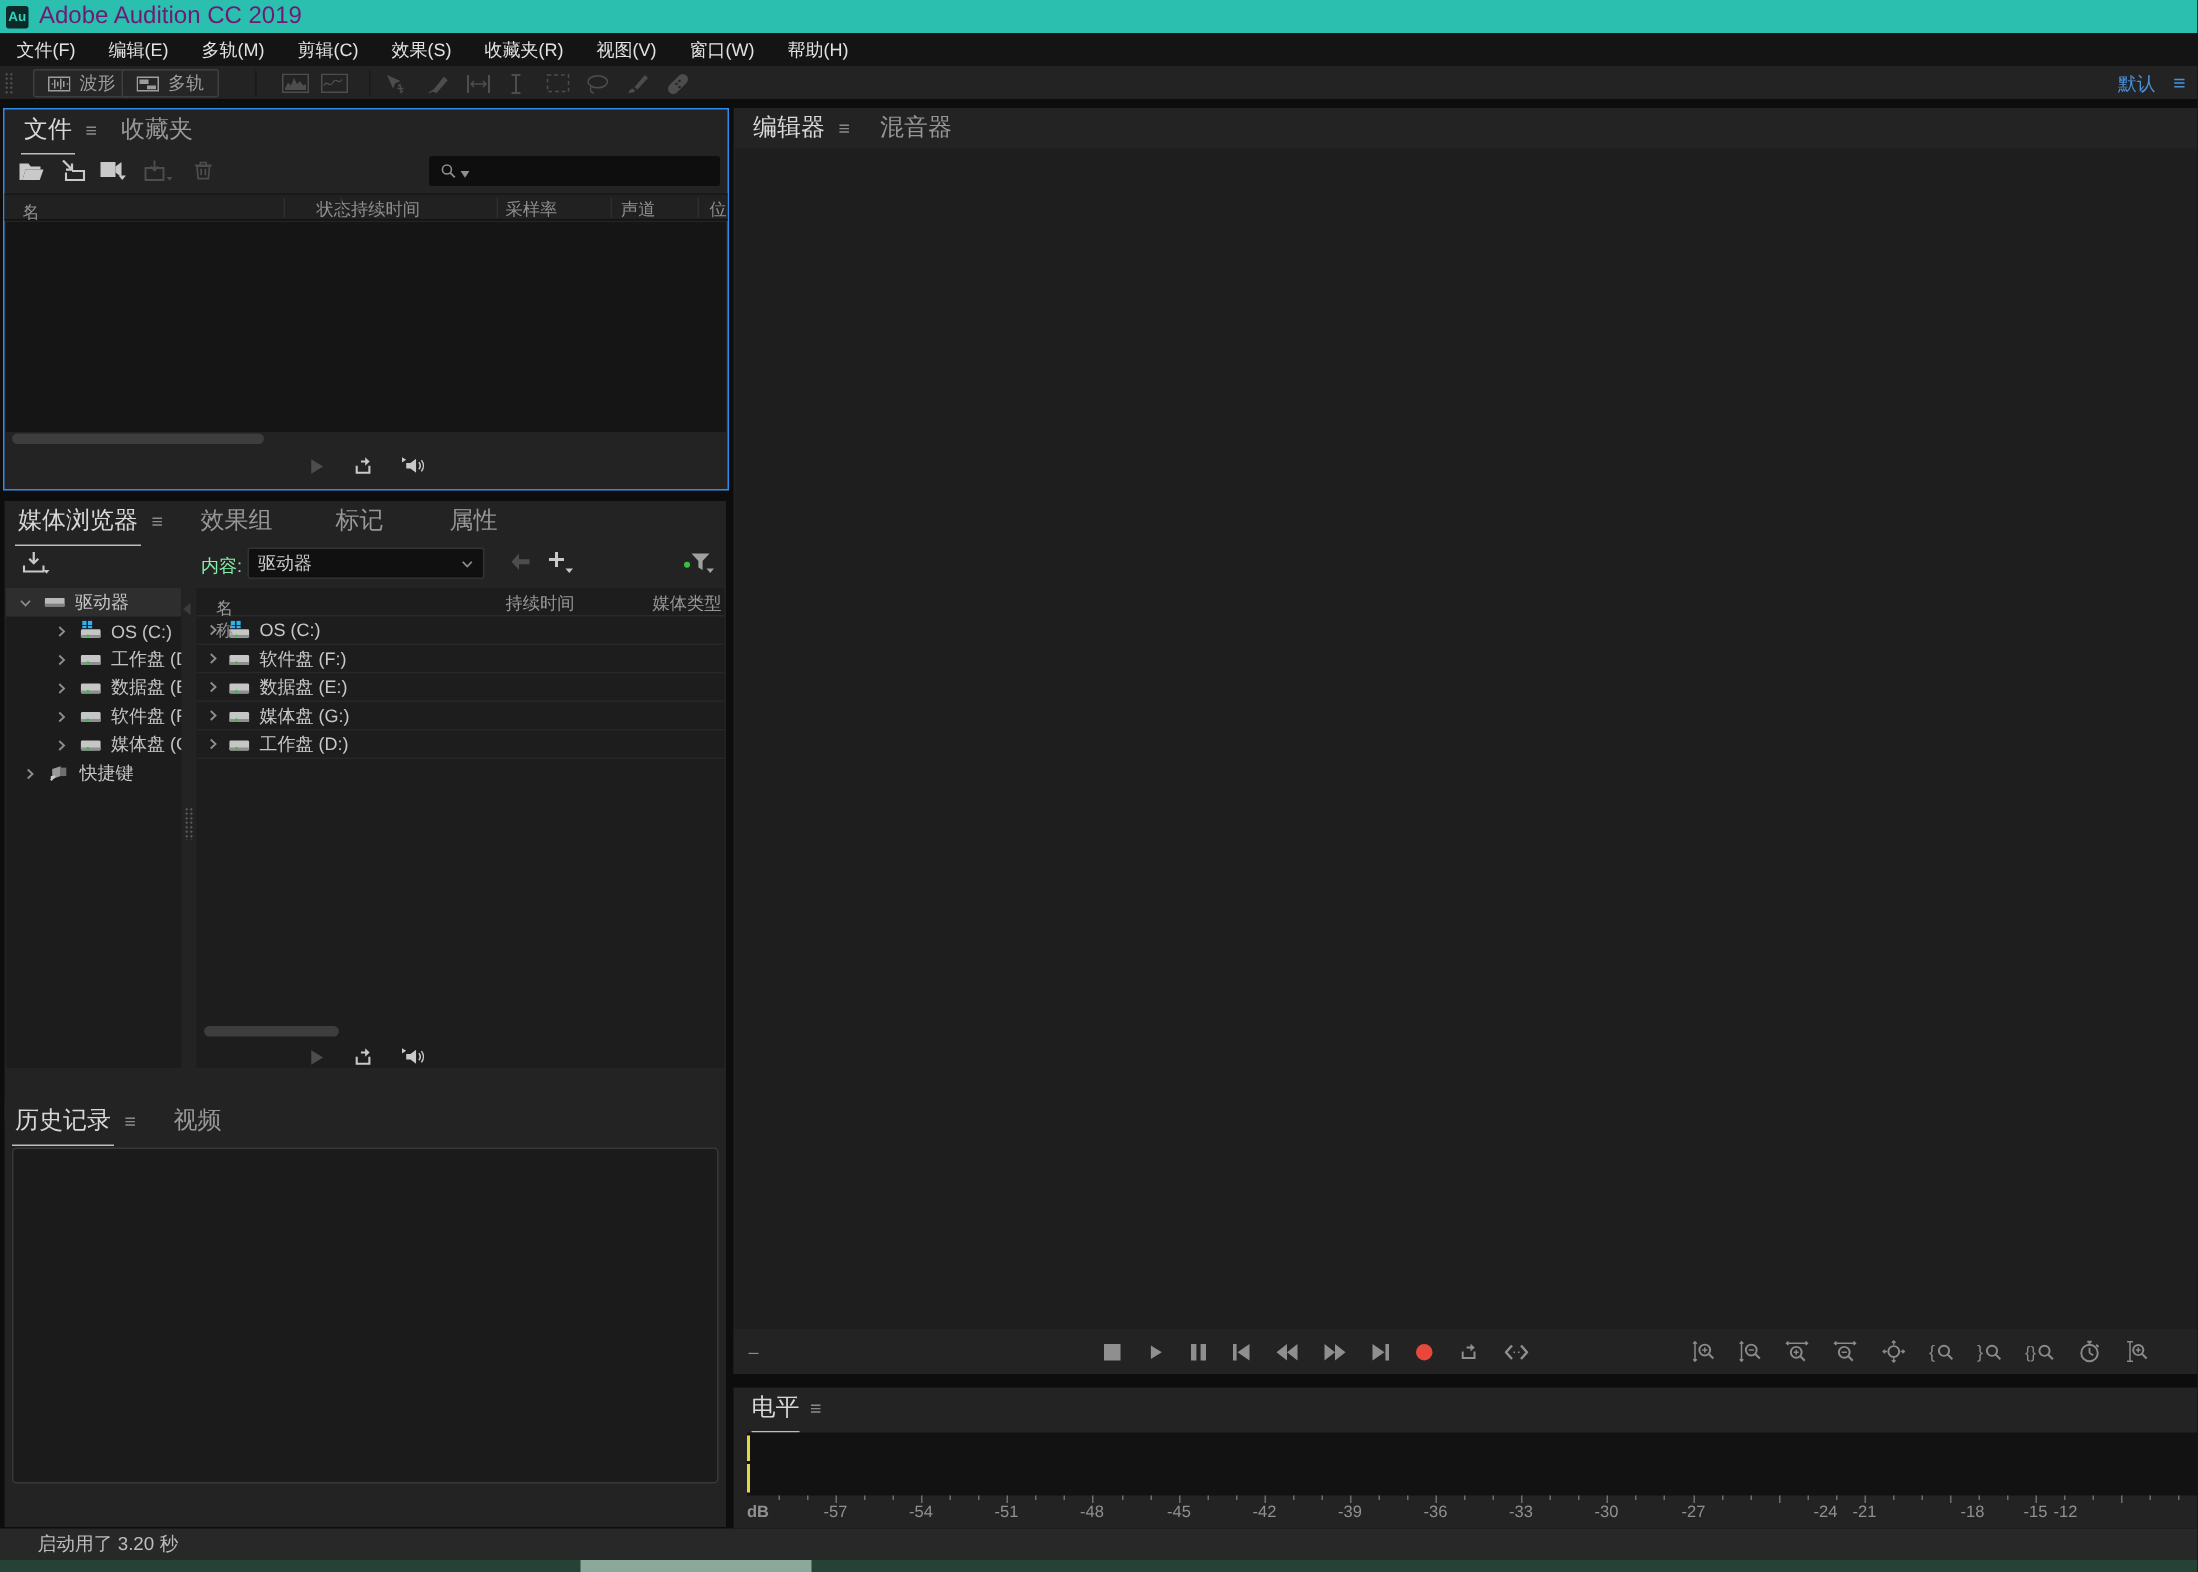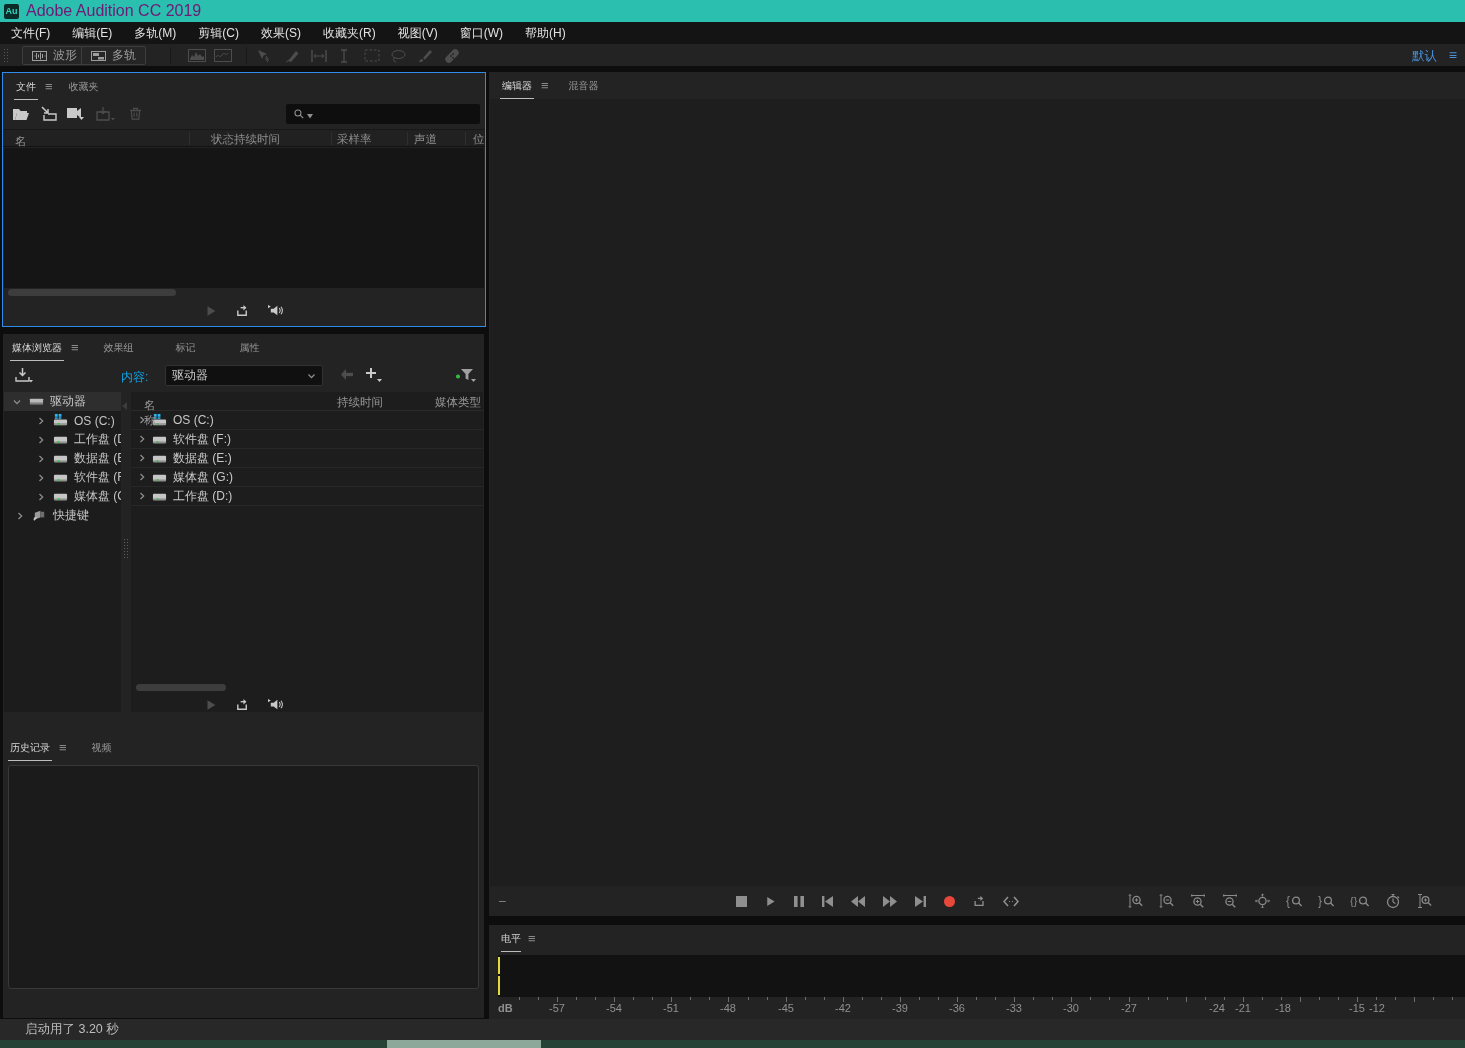--- a/index.html
+++ b/index.html
@@ -29,21 +29,21 @@
   
   .toolbar{position:absolute;top:44px;left:0;right:0;height:24px;background:#232323;border-bottom:2px solid #0d0d0d}
   .grip{position:absolute;left:3px;top:4px;width:6px;height:15px;background-image:radial-gradient(#565656 34%,transparent 35%);background-size:3px 3px}
   .mode-btn{position:absolute;top:2px;height:19px;display:flex;align-items:center;gap:6px;padding:0 9px;border:1px solid #3e3e3e;border-radius:2px;background:#262626;color:#9d9d9d;font-size:12px}
   .tb-sep{position:absolute;top:3px;width:1px;height:17px;background:#191919}
   .ws{position:absolute;right:28px;top:4px;color:var(--accent-blue);font-size:12.5px}
   .ws-menu{position:absolute;right:8px;top:3px;color:var(--accent-blue);font-size:14px}
   
   .panel{position:absolute;background:#232323}
   .tabs{display:flex;align-items:center;height:27px}
-  .tab{font-size:10px;color:#979797;display:flex;align-items:center;height:100%;position:relative;cursor:default}
+  .tab{font-size:16px;color:#979797;display:flex;align-items:center;height:100%;position:relative;cursor:default}
   .tab .lbl{position:relative;padding:0 2px}
   .tab.active{color:#d8d8d8}
   .tab.active .lbl::after{content:"";position:absolute;left:0;right:0;bottom:-6px;height:1px;background:#bdbdbd}
   .pmenu{color:#8a8a8a;font-size:13px;margin-left:7px}
   
   .files-panel{left:2px;top:72px;width:484px;height:255px;border:1px solid var(--focus-border)}
   .ftoolbar{position:relative;height:29px}
   .search{position:absolute;left:283px;right:5px;top:4px;height:20px;background:#0e0e0e;border-radius:2px;display:flex;align-items:center;padding-left:7px;gap:2px}
   .cols{position:relative;height:18px;background:#212121;border-top:1px solid #181818;border-bottom:1px solid #121212;font-size:11.5px;color:#8f8f8f}
   .cols span{position:absolute;top:2px}
@@ -367,21 +367,21 @@
       </div>
   </div>
   <div class="mtoolbar">
     <span class="ic abs" style="left:11px;top:6px">
         <svg width="20" height="16" viewBox="0 0 20 16">
           <path d="M2 10v4h13v-4" fill="none" stroke="currentColor" stroke-width="1.4"></path>
           <path d="M8.5 1v7M5.5 5.5L8.5 8.5 11.5 5.5" fill="none" stroke="currentColor" stroke-width="1.5"></path>
           <path d="M15 13h4l-2 2.5z" fill="currentColor"></path>
         </svg>
       </span>
-    <span class="abs" style="left:118px;top:8px;color:#0ea5e9">内容:</span>
+    <span class="abs" style="left:131px;top:8px;color:#86efac">内容:</span>
     <div class="dropdown">
       <span>驱动器</span>
       <span class="ic mid chev">
           <svg width="9" height="8" viewBox="0 0 8 8">
             <use href="#i-chev-d"></use>
           </svg>
         </span>
     </div>
     <span class="ic dis abs" style="left:336px;top:7px">
         <svg width="16" height="13" viewBox="0 0 16 13">
@@ -830,21 +830,21 @@
       <span class="ticklabel" style="left: 239px;">-48</span>
       <span class="ticklabel" style="left: 297px;">-45</span>
       <span class="ticklabel" style="left: 354px;">-42</span>
       <span class="ticklabel" style="left: 411px;">-39</span>
       <span class="ticklabel" style="left: 468px;">-36</span>
       <span class="ticklabel" style="left: 525px;">-33</span>
       <span class="ticklabel" style="left: 582px;">-30</span>
       <span class="ticklabel" style="left: 640px;">-27</span>
       <span class="ticklabel" style="left: 680px; margin-left: 48px;">-24</span>
       <span class="ticklabel" style="left: 754px;">-21</span>
-      <span class="ticklabel" style="left: 794px;">-18</span>
+      <span class="ticklabel" style="left: 826px;">-18</span>
       <span class="ticklabel" style="left: 868px;">-15</span>
       <span class="ticklabel" style="left: 888px;">-12</span>
     </div>
 </div>
 
 <div class="statusbar">
   <span class="status-text">启动用了 3.20 秒</span>
 </div>
 <div class="taskbar">
   <div class="taskthumb"></div>

